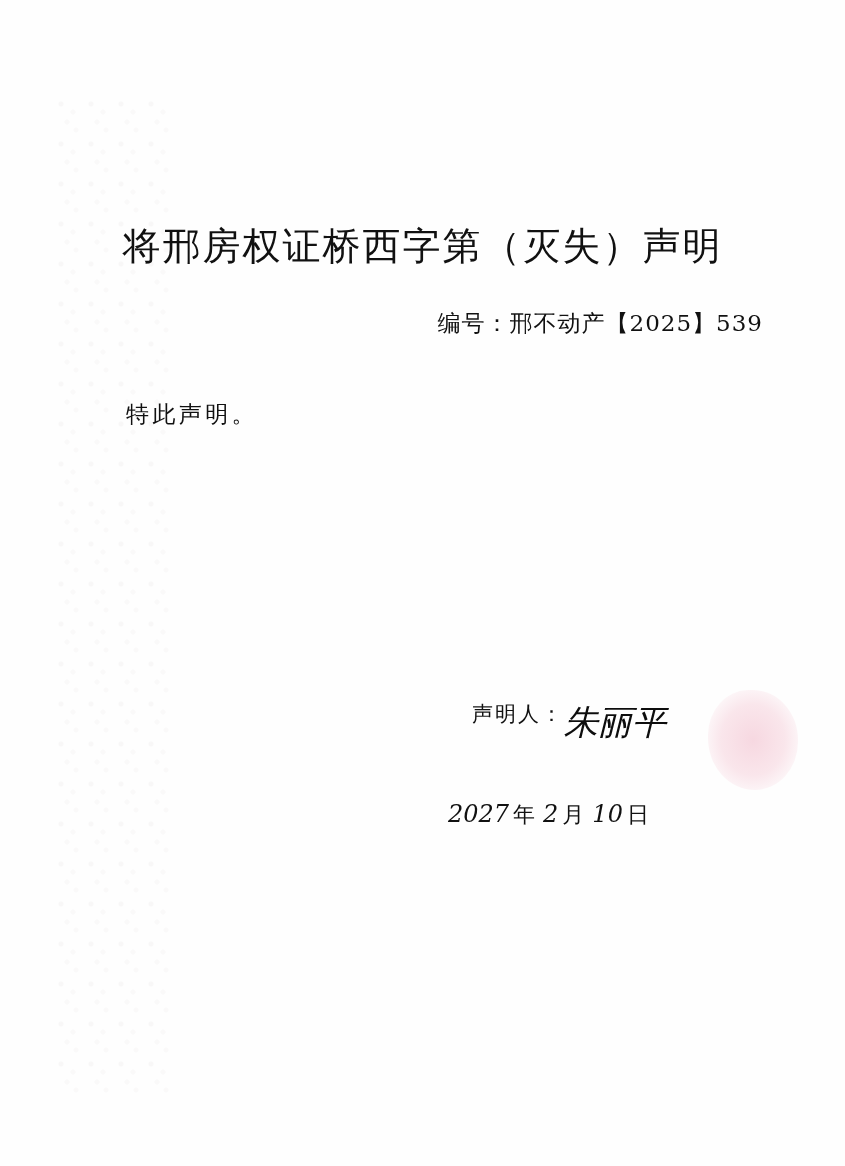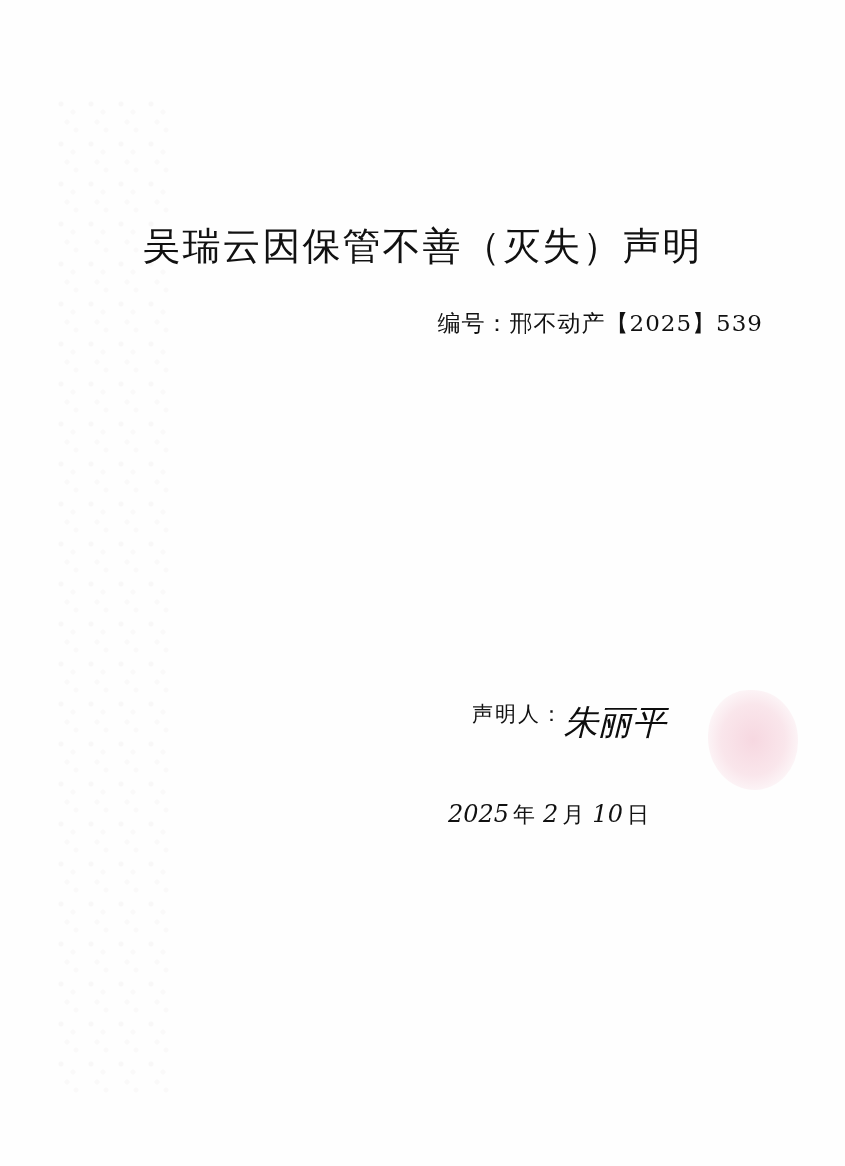--- a/index.html
+++ b/index.html
@@ -118,37 +118,38 @@
     .date-row .unit {
       margin: 0 8px 0 4px;
     }
   </style>
 </head>
 <body>
 
 <div class="page">
   <div class="scan-noise"></div>
 
-  <h1 class="title">吴瑞云因保管不善（灭失）声明</h1>
+  <h1 class="title">将邢房权证桥西字第（灭失）声明</h1>
 
   <div class="doc-number">
     <span>编号：</span><span>邢不动产【2025】539</span>
   </div>
 
   <div class="body-text">
+    <p>特此声明。</p>
   </div>
 
   <div class="seal"></div>
 
   <div class="signature-row">
     <span class="signature-label">声明人：</span>
     <span class="signature">朱丽平</span>
   </div>
 
   <div class="date-row">
-    <span class="hand">2025</span>
+    <span class="hand">2027</span>
     <span class="unit">年</span>
     <span class="hand">2</span>
     <span class="unit">月</span>
     <span class="hand">10</span>
     <span class="unit">日</span>
   </div>
 </div>
 
 </body></html>

